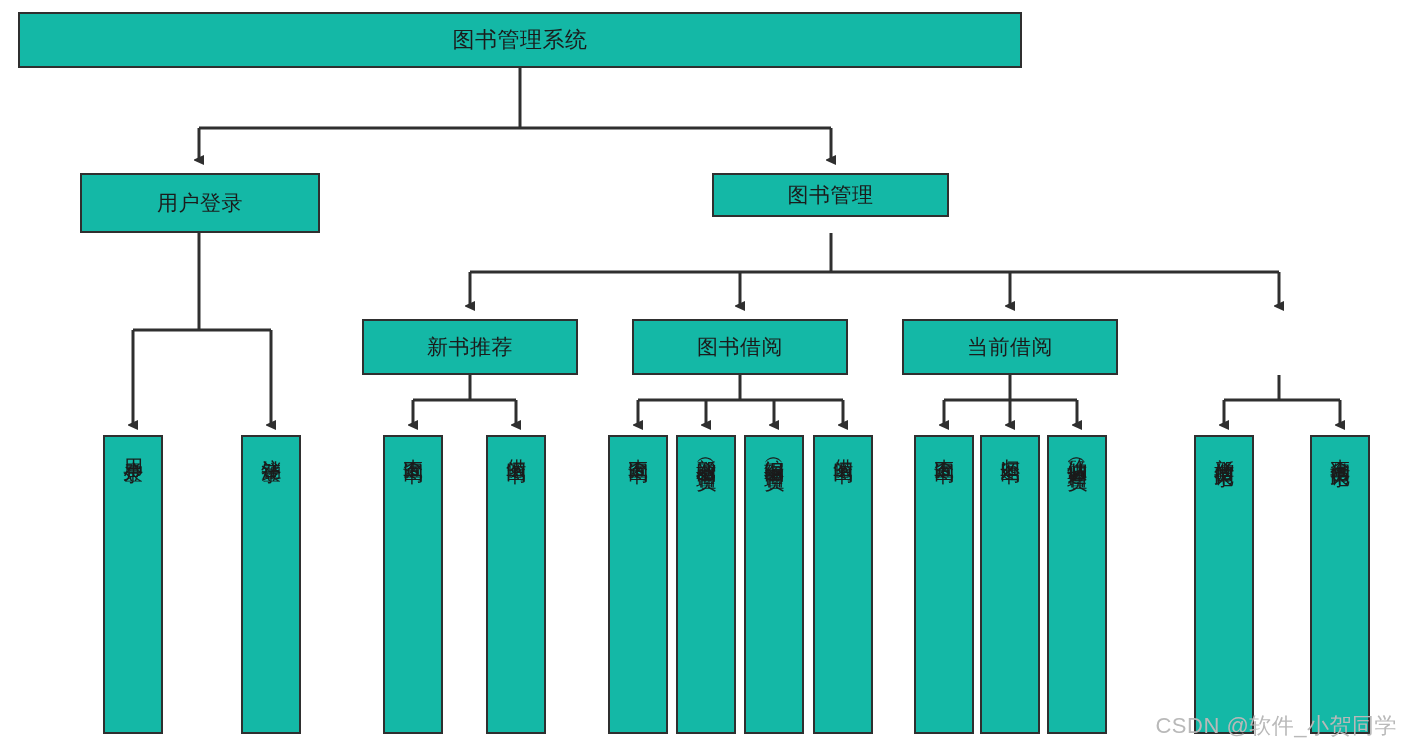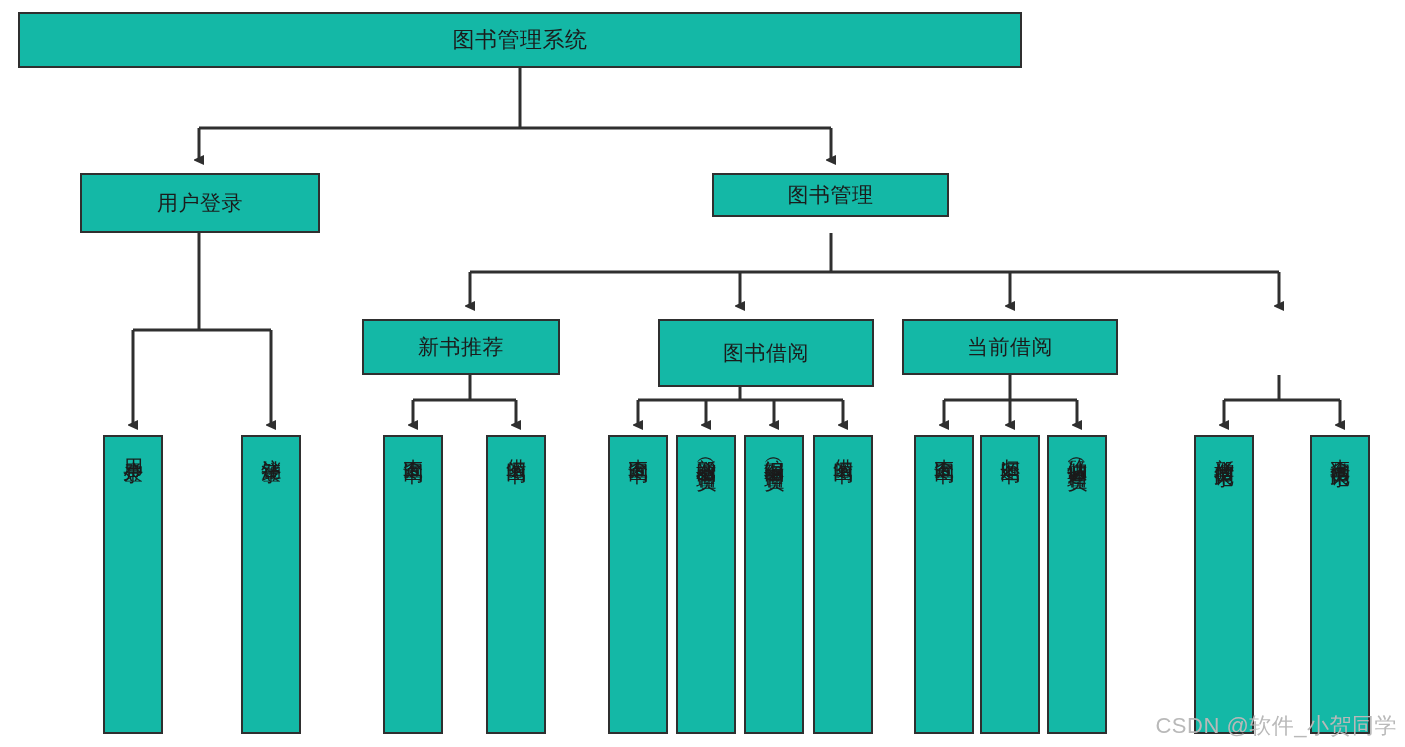--- a/index.html
+++ b/index.html
@@ -127,24 +127,24 @@
     <span class="label">图书管理系统</span>
   </div>
 
   <div class="node tier2" style="left:80px; top:173px; width:240px; height:60px;">
     <span class="label">用户登录</span>
   </div>
   <div class="node tier2" style="left:712px; top:173px; width:237px; height:44px;">
     <span class="label">图书管理</span>
   </div>
 
-  <div class="node tier3" style="left:362px; top:319px; width:198px; height:56px;">
+  <div class="node tier3" style="left:362px; top:319px; width:216px; height:56px;">
     <span class="label">新书推荐</span>
   </div>
-  <div class="node tier3" style="left:632px; top:319px; width:216px; height:68px;margin-left:26px;">
+  <div class="node tier3" style="left:632px; top:319px; width:216px; height:56px;">
     <span class="label">图书借阅</span>
   </div>
   <div class="node tier3" style="left:902px; top:319px; width:216px; height:56px;">
     <span class="label">当前借阅</span>
   </div>
 
   <div class="node leaf" style="left:103px; top:435px; width:60px; height:299px;">
     <span class="label">用户登录</span>
   </div>
   <div class="node leaf" style="left:241px; top:435px; width:60px; height:299px;">

